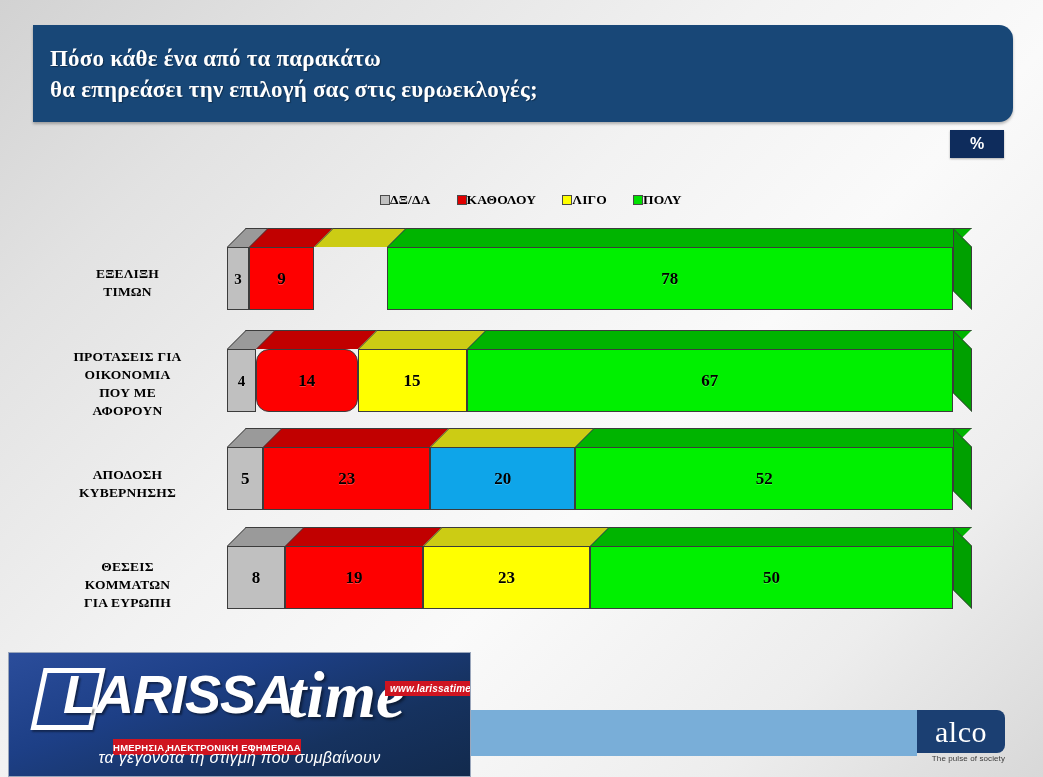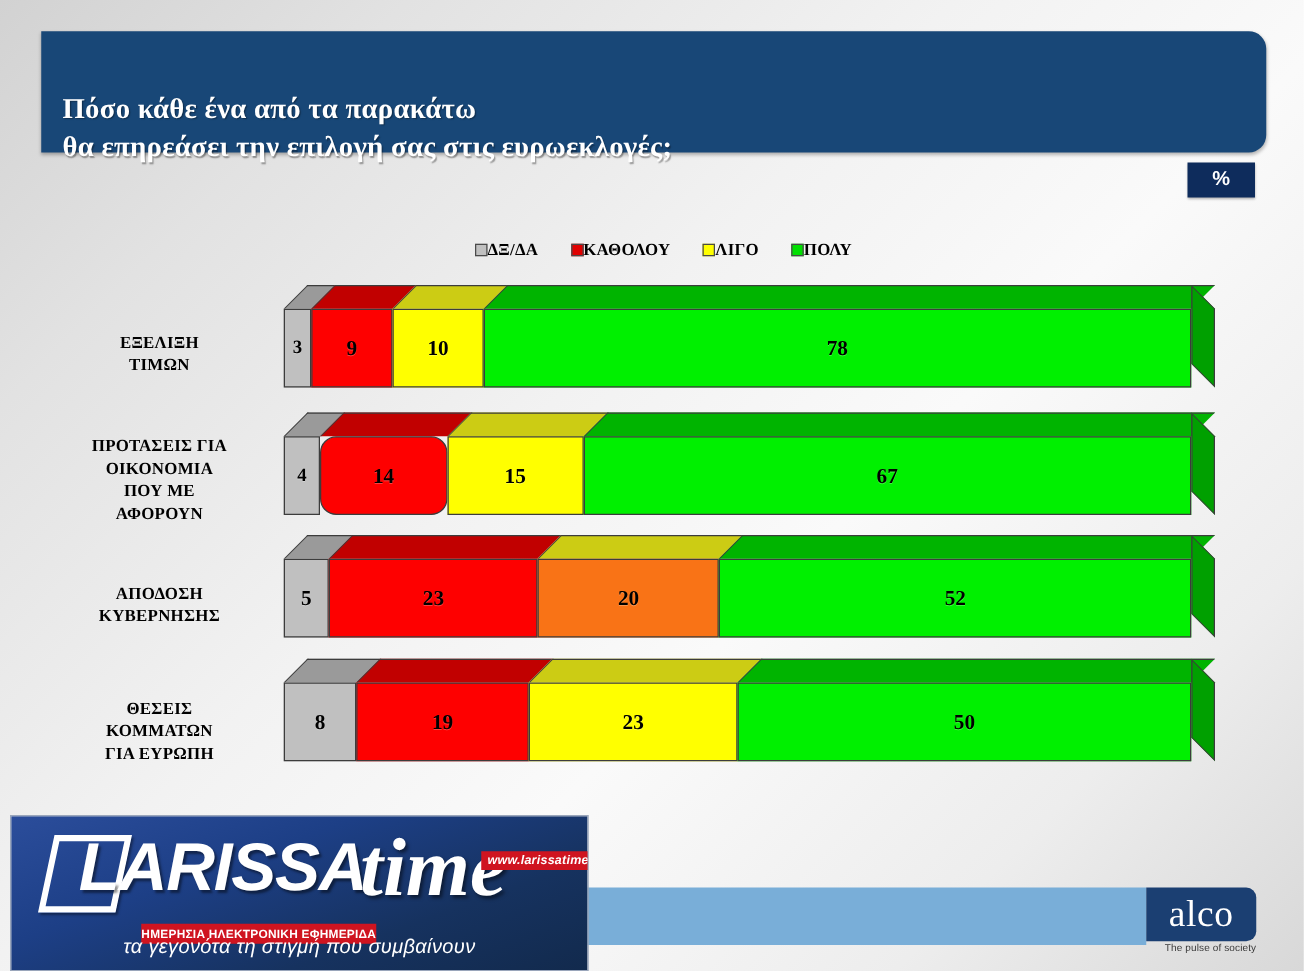--- a/index.html
+++ b/index.html
@@ -18,21 +18,20 @@
     position:absolute; left:33px; top:25px; width:980px; height:97px;
     background:#184777;
     border-radius:0 14px 14px 0;
     box-shadow:0 2px 3px rgba(0,0,0,.28);
   }
   .header-title{
     position:absolute; left:17px; top:18px; right:10px;
     color:#ffffff; font-weight:bold; font-size:23px; line-height:31px;
     letter-spacing:.2px; white-space:pre-line;
     text-shadow:1px 1px 1px rgba(0,0,0,.35);
-    margin-top:28px;
   }
 
   
   .pct-badge{
     position:absolute; left:950px; top:130px; width:54px; height:28px;
     background:#0e2c5c; color:#fff; font-weight:bold; font-size:16px;
     display:flex; align-items:center; justify-content:center;
     font-family:"Liberation Sans", sans-serif;
     box-shadow:0 1px 2px rgba(0,0,0,.3);
   }
@@ -171,23 +170,20 @@
         <div class="bar" style="left: 227px; top: 247px; width: 726px; height: 63px;">
           <div class="seg-top" style="left: 0px; top: -19px; width: 21.78px; height: 19px; background: rgb(154, 154, 154); transform: skewX(-45deg); transform-origin: left bottom; border-top: 1px solid rgb(60, 60, 60); border-left: 1px solid rgb(60, 60, 60);"></div>
           <div class="seg" style="left: 0px; width: 21.78px; background: rgb(192, 192, 192);">
             <span class="seg-val" style="font-size: 15px;">3</span>
           </div>
           <div class="seg-top" style="left: 21.78px; top: -19px; width: 65.34px; height: 19px; background: rgb(193, 0, 0); transform: skewX(-45deg); transform-origin: left bottom; border-top: 1px solid rgb(60, 60, 60); border-left: 1px solid rgb(60, 60, 60);"></div>
           <div class="seg" style="left: 21.78px; width: 65.34px; background: rgb(254, 0, 0);">
             <span class="seg-val">9</span>
           </div>
           <div class="seg-top" style="left: 87.12px; top: -19px; width: 72.6px; height: 19px; background: rgb(204, 204, 20); transform: skewX(-45deg); transform-origin: left bottom; border-top: 1px solid rgb(60, 60, 60); border-left: 1px solid rgb(60, 60, 60);"></div>
-          <div class="seg" style="left: 87.12px; width: 72.6px; background: rgb(255, 255, 0);">
-            <span class="seg-val">10</span>
-          </div>
           <div class="seg-top" style="left: 159.72px; top: -19px; width: 566.28px; height: 19px; background: rgb(0, 180, 0); transform: skewX(-45deg); transform-origin: left bottom; border-top: 1px solid rgb(60, 60, 60); border-left: 1px solid rgb(60, 60, 60);"></div>
           <div class="seg-side" style="left: 726px; top: -19px; width: 19px; height: 63px; background: rgb(0, 160, 0); transform: skewY(45deg); transform-origin: left top; border: 1px solid rgb(60, 60, 60);"></div>
           <div class="seg" style="left: 159.72px; width: 566.28px; background: rgb(0, 240, 0);">
             <span class="seg-val">78</span>
           </div>
         </div>
       </div>
       <div class="row" style="top: 0px;">
         <div class="row-label" style="top: 348px;">ΠΡΟΤΑΣΕΙΣ ΓΙΑ
 ΟΙΚΟΝΟΜΙΑ
@@ -219,21 +215,21 @@
         <div class="bar" style="left: 227px; top: 447px; width: 726px; height: 63px;">
           <div class="seg-top" style="left: 0px; top: -19px; width: 36.3px; height: 19px; background: rgb(154, 154, 154); transform: skewX(-45deg); transform-origin: left bottom; border-top: 1px solid rgb(60, 60, 60); border-left: 1px solid rgb(60, 60, 60);"></div>
           <div class="seg" style="left: 0px; width: 36.3px; background: rgb(192, 192, 192);">
             <span class="seg-val">5</span>
           </div>
           <div class="seg-top" style="left: 36.3px; top: -19px; width: 166.98px; height: 19px; background: rgb(193, 0, 0); transform: skewX(-45deg); transform-origin: left bottom; border-top: 1px solid rgb(60, 60, 60); border-left: 1px solid rgb(60, 60, 60);"></div>
           <div class="seg" style="left: 36.3px; width: 166.98px; background: rgb(254, 0, 0);">
             <span class="seg-val">23</span>
           </div>
           <div class="seg-top" style="left: 203.28px; top: -19px; width: 145.2px; height: 19px; background: rgb(204, 204, 20); transform: skewX(-45deg); transform-origin: left bottom; border-top: 1px solid rgb(60, 60, 60); border-left: 1px solid rgb(60, 60, 60);"></div>
-          <div class="seg" style="left: 203.28px; width: 145.2px; background: #f97316; padding-left: 38px;">
+          <div class="seg" style="left: 203.28px; width: 145.2px; background: #0ea5e9; padding-left: 38px;">
             <span class="seg-val">20</span>
           </div>
           <div class="seg-top" style="left: 348.48px; top: -19px; width: 377.52px; height: 19px; background: rgb(0, 180, 0); transform: skewX(-45deg); transform-origin: left bottom; border-top: 1px solid rgb(60, 60, 60); border-left: 1px solid rgb(60, 60, 60);"></div>
           <div class="seg-side" style="left: 726px; top: -19px; width: 19px; height: 63px; background: rgb(0, 160, 0); transform: skewY(45deg); transform-origin: left top; border: 1px solid rgb(60, 60, 60);"></div>
           <div class="seg" style="left: 348.48px; width: 377.52px; background: rgb(0, 240, 0);">
             <span class="seg-val">52</span>
           </div>
         </div>
       </div>
       <div class="row" style="top: 0px;">

